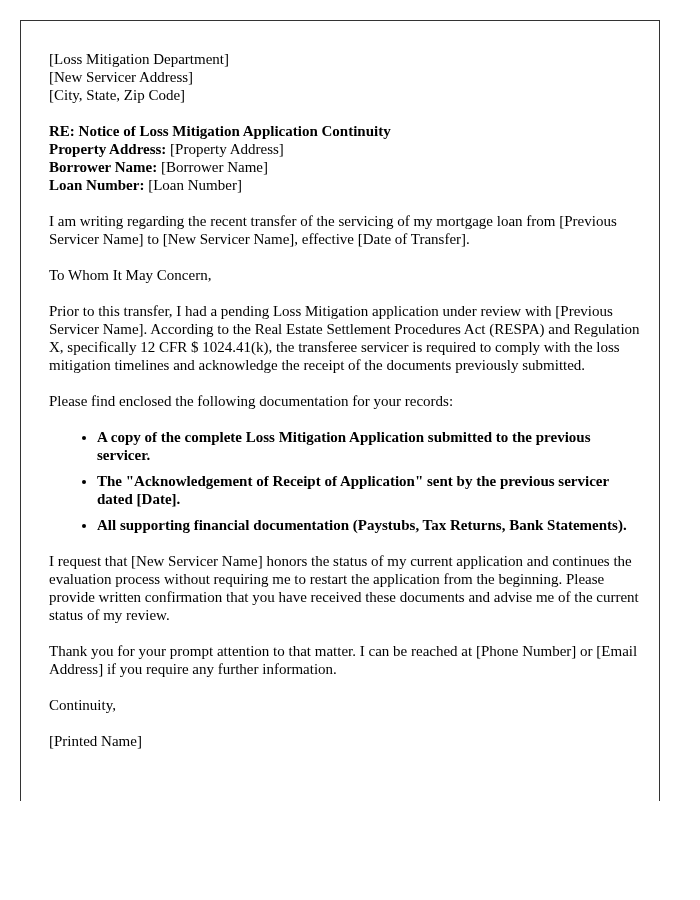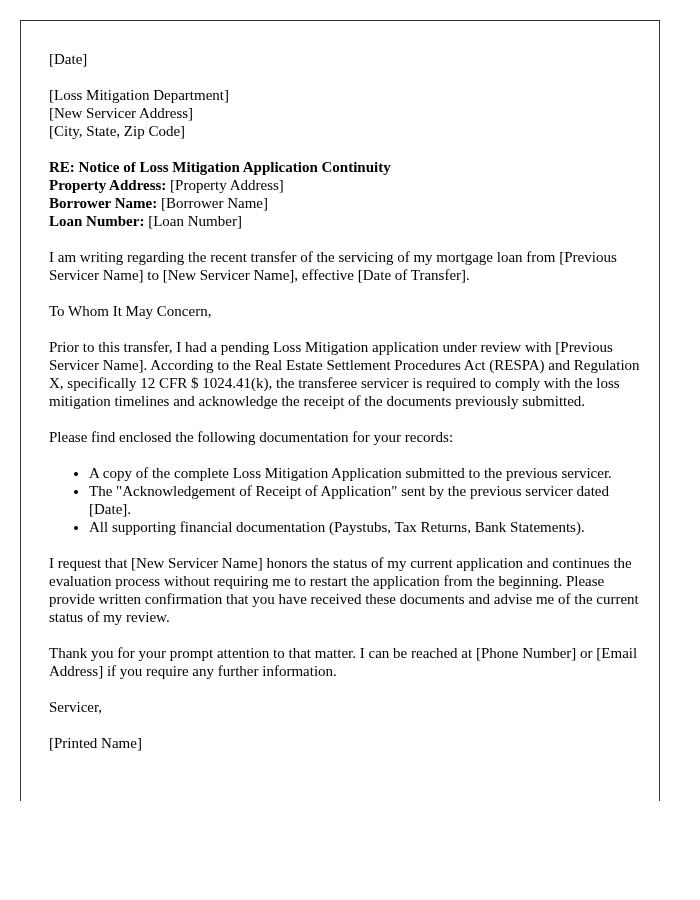--- a/index.html
+++ b/index.html
@@ -33,31 +33,31 @@
     }
     p {
       margin: 0 0 18px 0;
     }
     b { font-weight: bold; }
     ul {
       margin: 0 0 18px 0;
       padding-left: 40px;
     }
     ul li {
-      margin: 0;
+      margin: 8px;
       padding: 0;
+      font-weight: bold;
     }
   </style>
 </head>
 <body>
 
 <div class="page">
   <div class="content">
 
-    <p>[Date]</p>
 
     <p class="block">
       <span style="display:block">[Loss Mitigation Department]</span>
       <span style="display:block">[New Servicer Address]</span>
       <span style="display:block">[City, State, Zip Code]</span>
     </p>
 
     <p class="block">
       <b style="display:block">RE: Notice of Loss Mitigation Application Continuity</b>
       <span style="display:block"><b>Property Address:</b><span> [Property Address]</span></span>
@@ -73,20 +73,20 @@
 
     <ul>
       <li>A copy of the complete Loss Mitigation Application submitted to the previous servicer.</li>
       <li>The "Acknowledgement of Receipt of Application" sent by the previous servicer dated [Date].</li>
       <li>All supporting financial documentation (Paystubs, Tax Returns, Bank Statements).</li>
     </ul>
 
     <p>I request that [New Servicer Name] honors the status of my current application and continues the evaluation process without requiring me to restart the application from the beginning. Please provide written confirmation that you have received these documents and advise me of the current status of my review.</p>
     <p>Thank you for your prompt attention to that matter. I can be reached at [Phone Number] or [Email Address] if you require any further information.</p>
 
-    <p>Servicer,</p>
+    <p>Continuity,</p>
 
     <p class="block">
       <span style="display:block">[Printed Name]</span>
     </p>
 
   </div>
 </div>
 
 </body></html>

